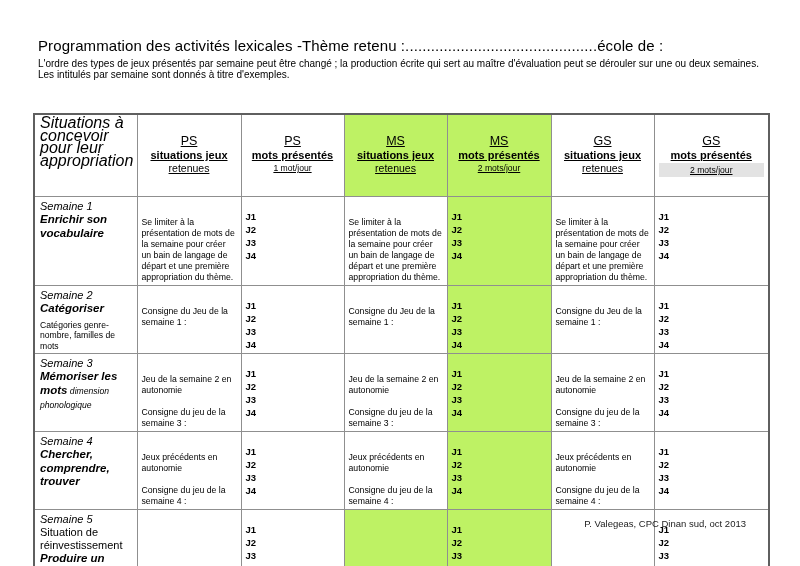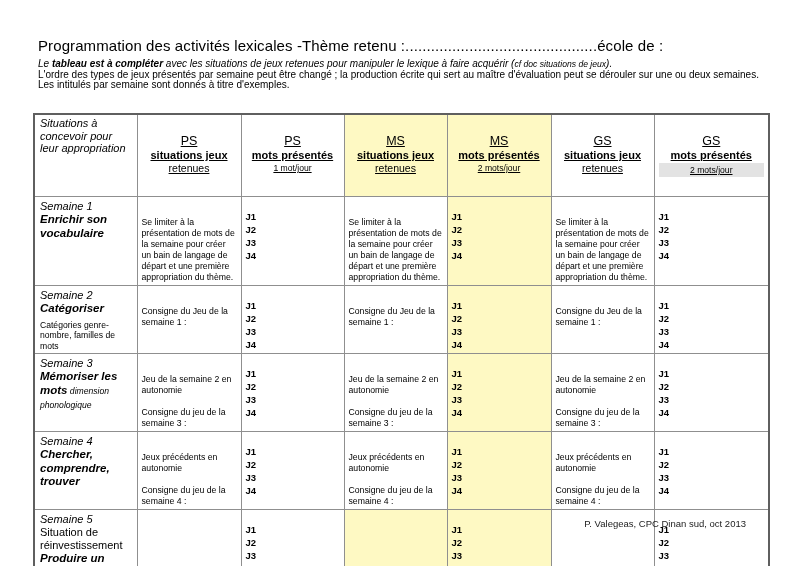--- a/index.html
+++ b/index.html
@@ -28,25 +28,25 @@
     border-collapse:collapse; table-layout:fixed;
     border:2px solid #5f5f5f;
   }
   .grid th, .grid td {
     border:1px solid #8f8f8f;
     vertical-align:top;
     padding:2px 4px;
     text-align:left;
     font-weight:normal;
   }
-  .shade { background:#fef9c3; }
+  .shade { background:#bef264; }
 
   
   tr.hrow { height:44px; }
-  th.corner { font-style:italic; font-size:11px; line-height:12.6px; padding-left:5px; }
+  th.corner { font-style:italic; font-size:16px; line-height:12.6px; padding-left:5px; }
   th.colh { text-align:center; padding:19px 2px;text-decoration:underline; }
   .lvl { font-size:12.5px; line-height:15px; }
   .typ { font-size:11px; line-height:13px; font-weight:bold; }
   .sub { font-size:10.5px; line-height:13px; }
   .sub-sm { font-size:8.6px; line-height:12px; }
   .strip { display:block; background:#e3e3e3; margin:1px 2px 0 2px; padding:1px 0; }
 
   
   tr.r1 { height:65px; } tr.r2 { height:55px; } tr.r3 { height:66px; }
   tr.r4 { height:76px; } tr.r5 { height:84px; }
@@ -68,21 +68,20 @@
   }
 </style>
 </head>
 <body>
 
 <div class="page">
 
   <div class="title">Programmation des activités lexicales -Thème retenu :.............................................école de :</div>
 
   <div class="intro">
-    <p><span class="it">Le </span><span class="bi">tableau est à compléter</span><span class="it"> avec les situations de jeux retenues pour manipuler le lexique à faire acquérir (</span><span class="sm-i">cf doc situations de jeux</span><span class="it">).</span></p>
     <p>L'ordre des types de jeux présentés par semaine peut être changé ; la production écrite qui sert au maître d'évaluation peut se dérouler sur une ou deux semaines. Les intitulés par semaine sont donnés à titre d'exemples.</p>
   </div>
 
   <table class="grid">
     <colgroup>
       <col style="width:103px">
         <col style="width:104px">
         <col style="width:103px">
       <col style="width:103px">
         <col style="width:104px">

